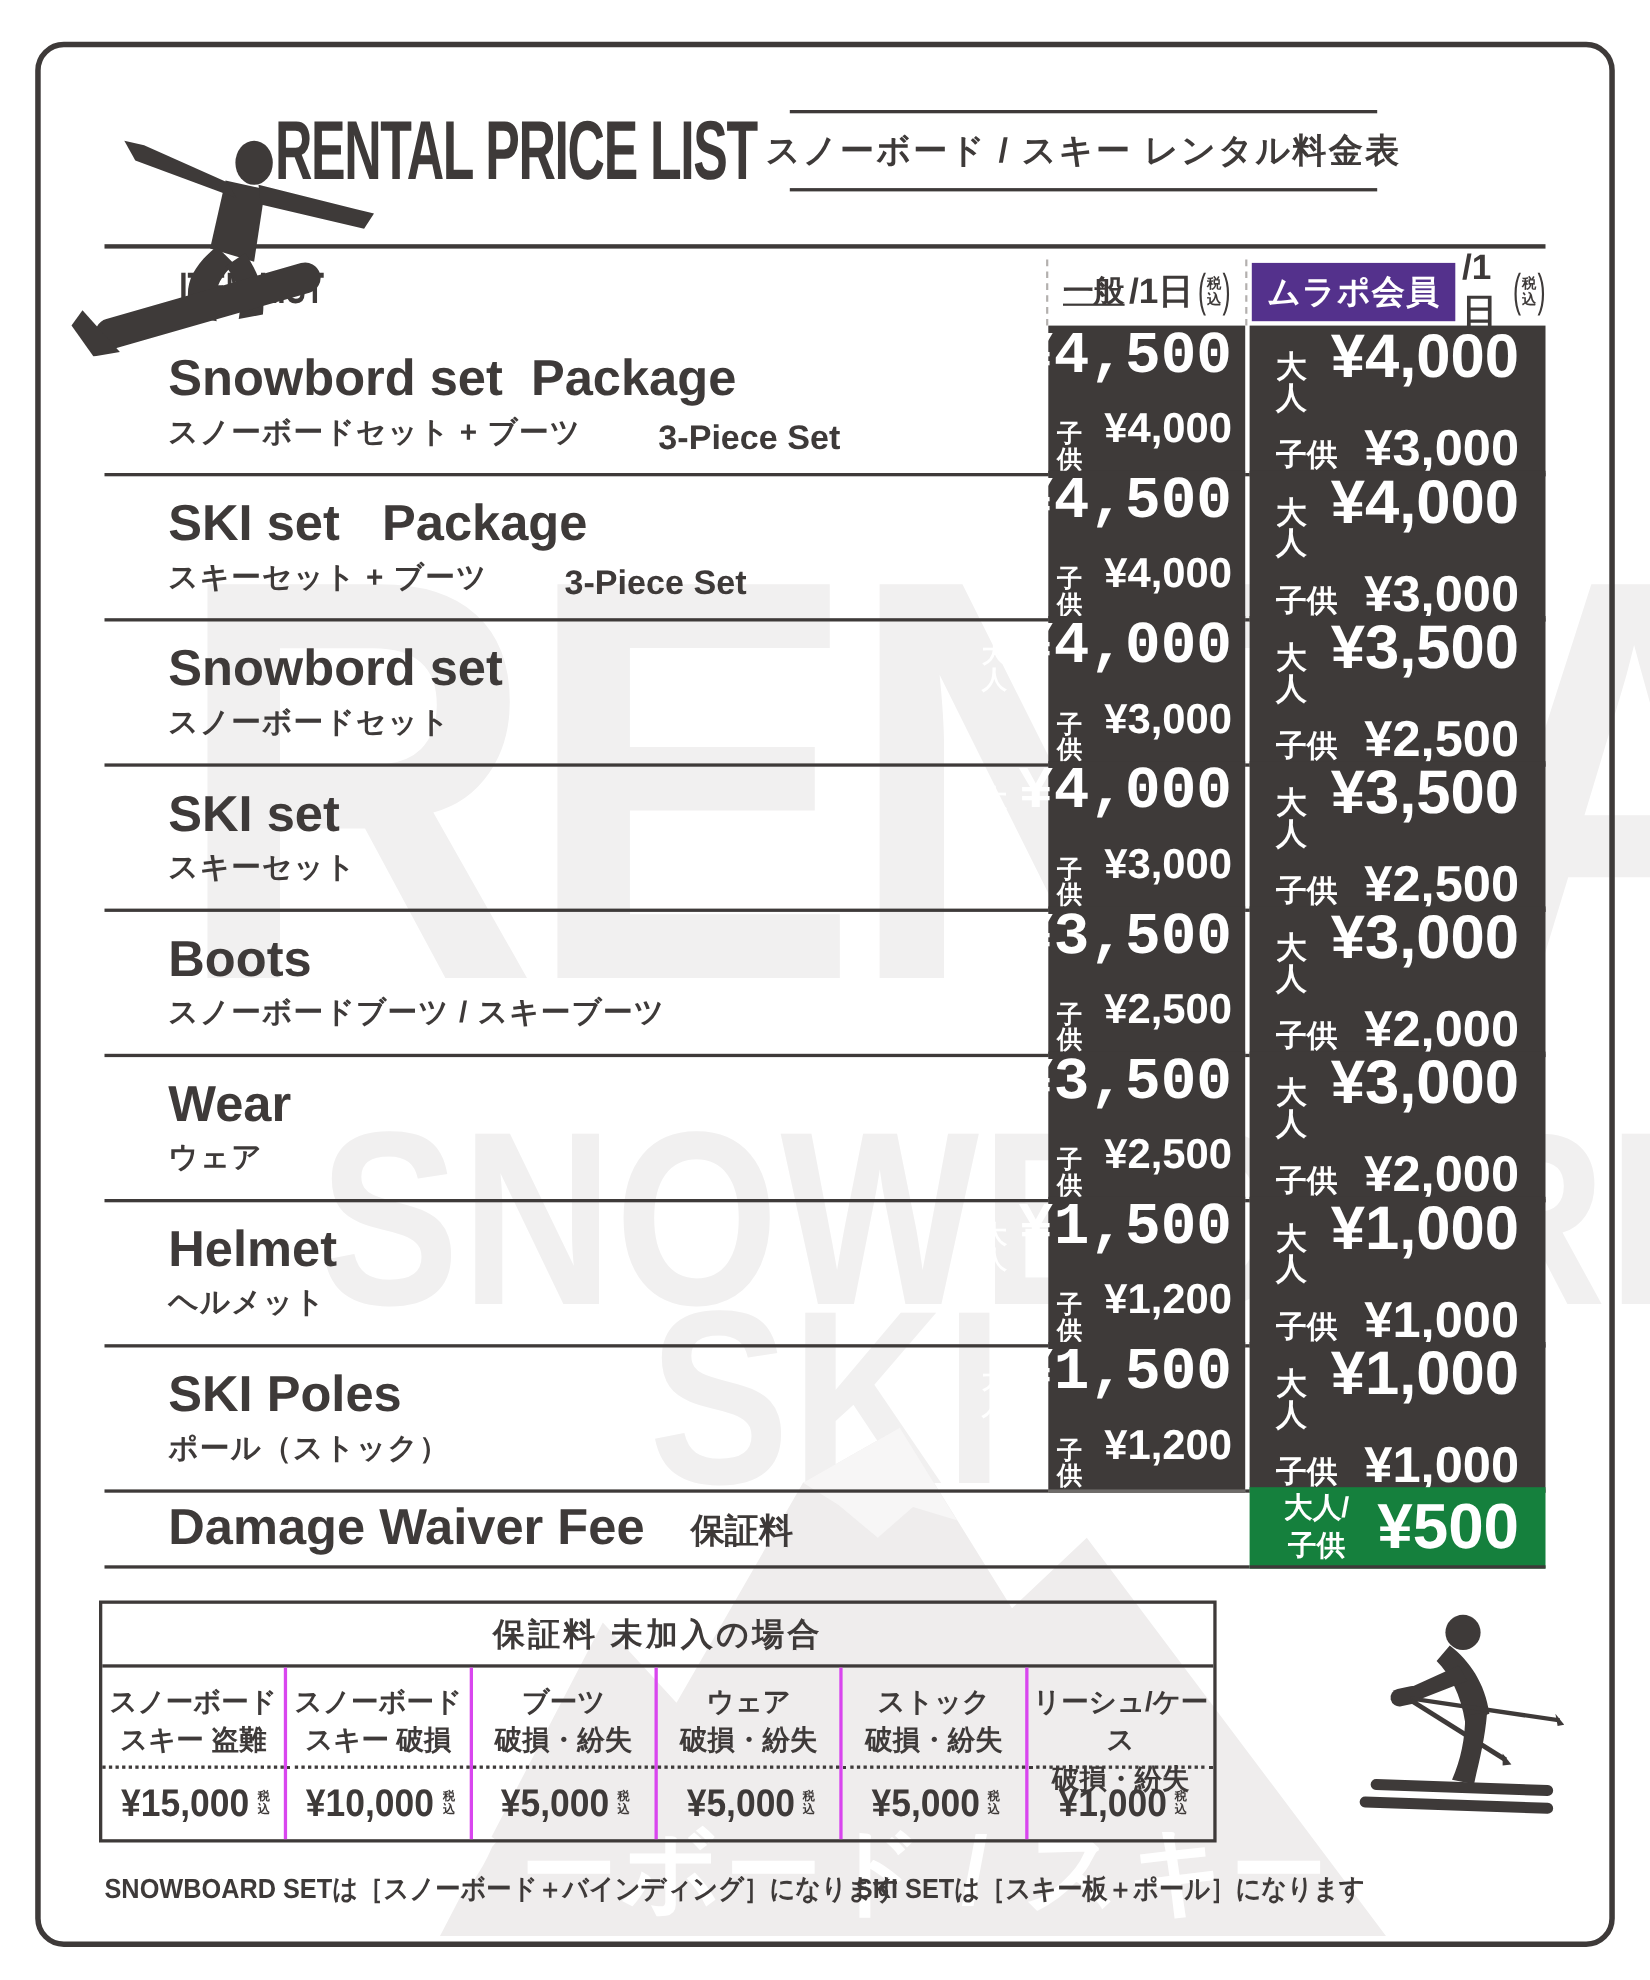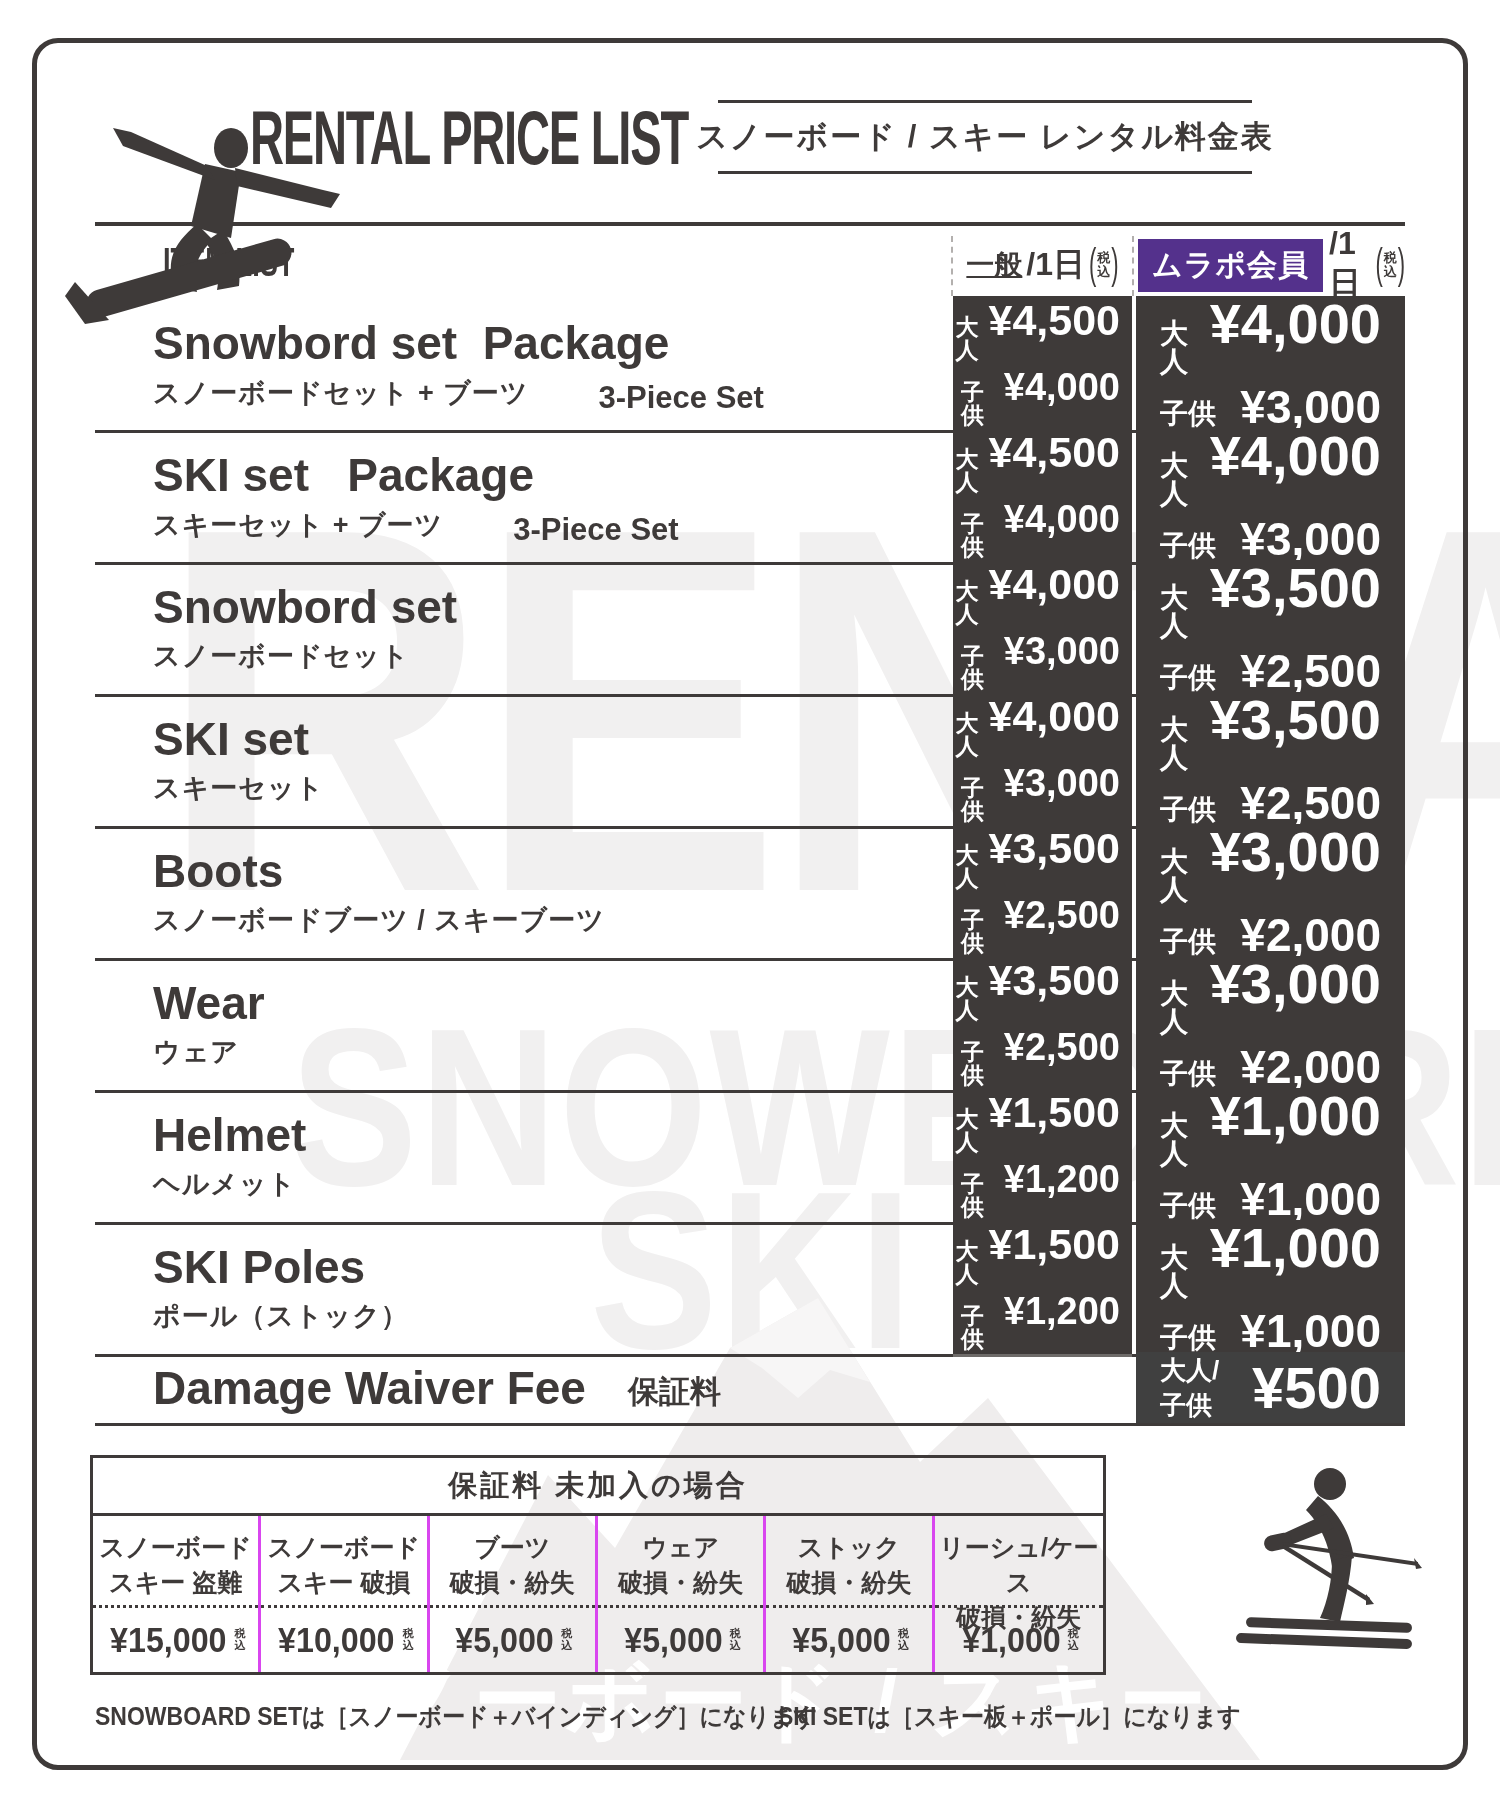--- a/index.html
+++ b/index.html
@@ -74,30 +74,30 @@
   }
   .cell-mem {
     background:#3E3A39; color:#fff; border-bottom:3px solid #6E6B69;
     display:flex; flex-direction:column; justify-content:center; gap:8px; padding:0 24px;
   }
   .pl  { display:flex; justify-content:flex-end; align-items:baseline; gap:10px; line-height:1; }
   .plm { display:flex; justify-content:space-between; align-items:baseline; line-height:1; }
   .plabel  { font-size:23px; font-weight:bold; }
   .plabelm { font-size:28px; font-weight:bold; }
   .pval  { font-size:38px; font-weight:bold; }
-  .pval.big { font-size:43px; }
+  .pval.big { font-size:54px;font-family:Liberation Mono, monospace; }
   .pvalm { font-size:46px; font-weight:bold; }
   .pvalm.big { font-size:56px; }
   
   .cell-damage { border-bottom:3px solid #3E3A39; padding-left:58px; display:flex; align-items:center; }
   .damage-name { font-size:46px; font-weight:bold; }
   .damage-jp { font-size:31px; font-weight:bold; margin-left:42px; position:relative; top:4px; }
   .cell-damage-price {
-    background:#404040; color:#fff; border-bottom:3px solid #3E3A39;
-    display:flex; align-items:center; justify-content:flex-end; gap:18px; padding:0 24px;
+    background:#15803d; color:#fff; border-bottom:3px solid #3E3A39;
+    display:flex; align-items:center; justify-content:flex-end; gap:18px; padding:0 24px;text-align:center;
   }
   .damage-who { font-size:26px; font-weight:bold; }
   .damage-price { font-size:58px; font-weight:bold; line-height:1; }
   
   .penalty { position:absolute; left:90px; top:1455px; width:1016px; z-index:1; border:3px solid #3E3A39; background:transparent; }
   .penalty-title {
     height:58px; border-bottom:3px solid #3E3A39; display:flex; align-items:center; justify-content:center;
     font-size:29px; font-weight:bold; letter-spacing:3px;
   }
   .penalty-grid { display:grid; grid-template-columns:repeat(6,1fr); }

